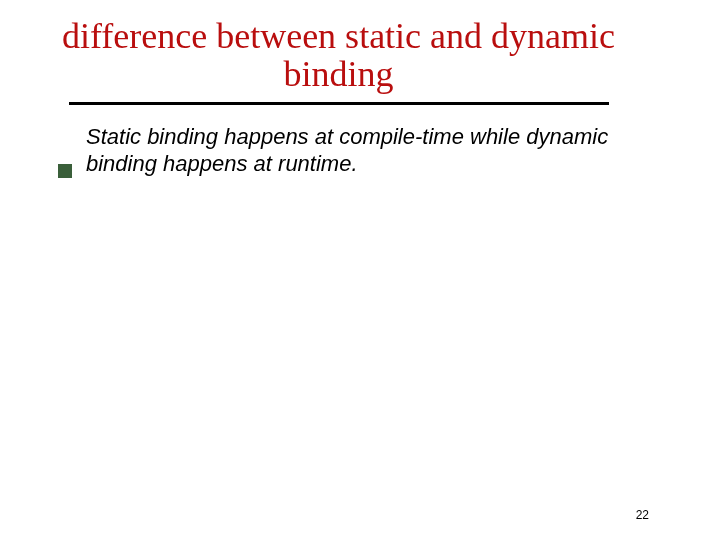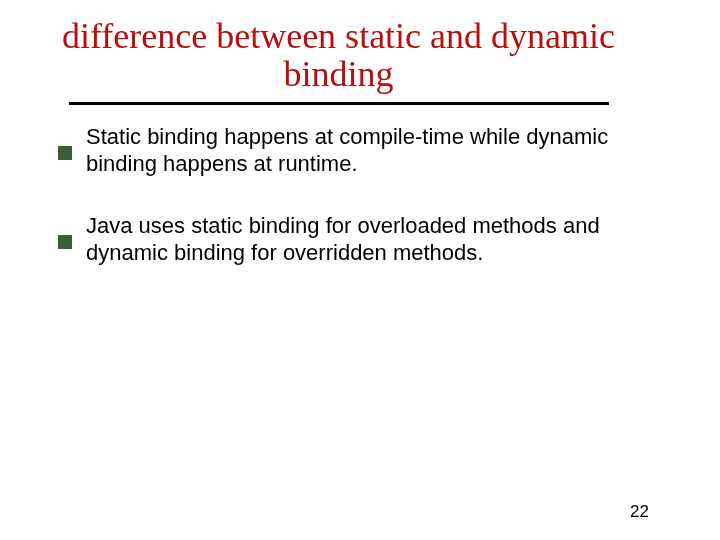--- a/index.html
+++ b/index.html
@@ -29,62 +29,59 @@
     margin: 0 auto;
     width: 540px;
     border-bottom: 3px solid #000;
     margin-top: 2px;
   }
   .body {
     padding: 18px 58px 0 58px;
   }
   .item {
     display: flex;
-    align-items: center;
+    align-items: flex-end;
     margin-bottom: 34px;
+    font-style: italic;
   }
   .bullet {
     width: 14px;
     height: 14px;
     background: #3a5f3a;
     margin-top: 6px;
     margin-right: 14px;
     flex: 0 0 14px;
   }
   .text {
     color: #000;
     font-size: 22px;
     line-height: 1.25;
   }
   .pagenum {
     position: absolute;
     right: 28px;
     bottom: 18px;
-    font-size: 17px;
+    font-size: 12px;
     color: #000;
   }
 </style>
 </head>
 <body>
 
 <div class="slide">
 
   <div class="title">difference between static and dynamic binding</div>
   <div class="title-underline"></div>
 
   <div class="body">
 
     <div class="item">
       <div class="bullet"></div>
       <div class="text">Static binding happens at compile-time while dynamic binding happens at runtime.</div>
     </div>
 
 
-    <div class="item">
-      <div class="bullet"></div>
-      <div class="text">Java uses static binding for overloaded methods and dynamic binding for overridden methods.</div>
-    </div>
 
   </div>
 
   <div class="pagenum">22</div>
 
 </div>
 
 </body></html>

